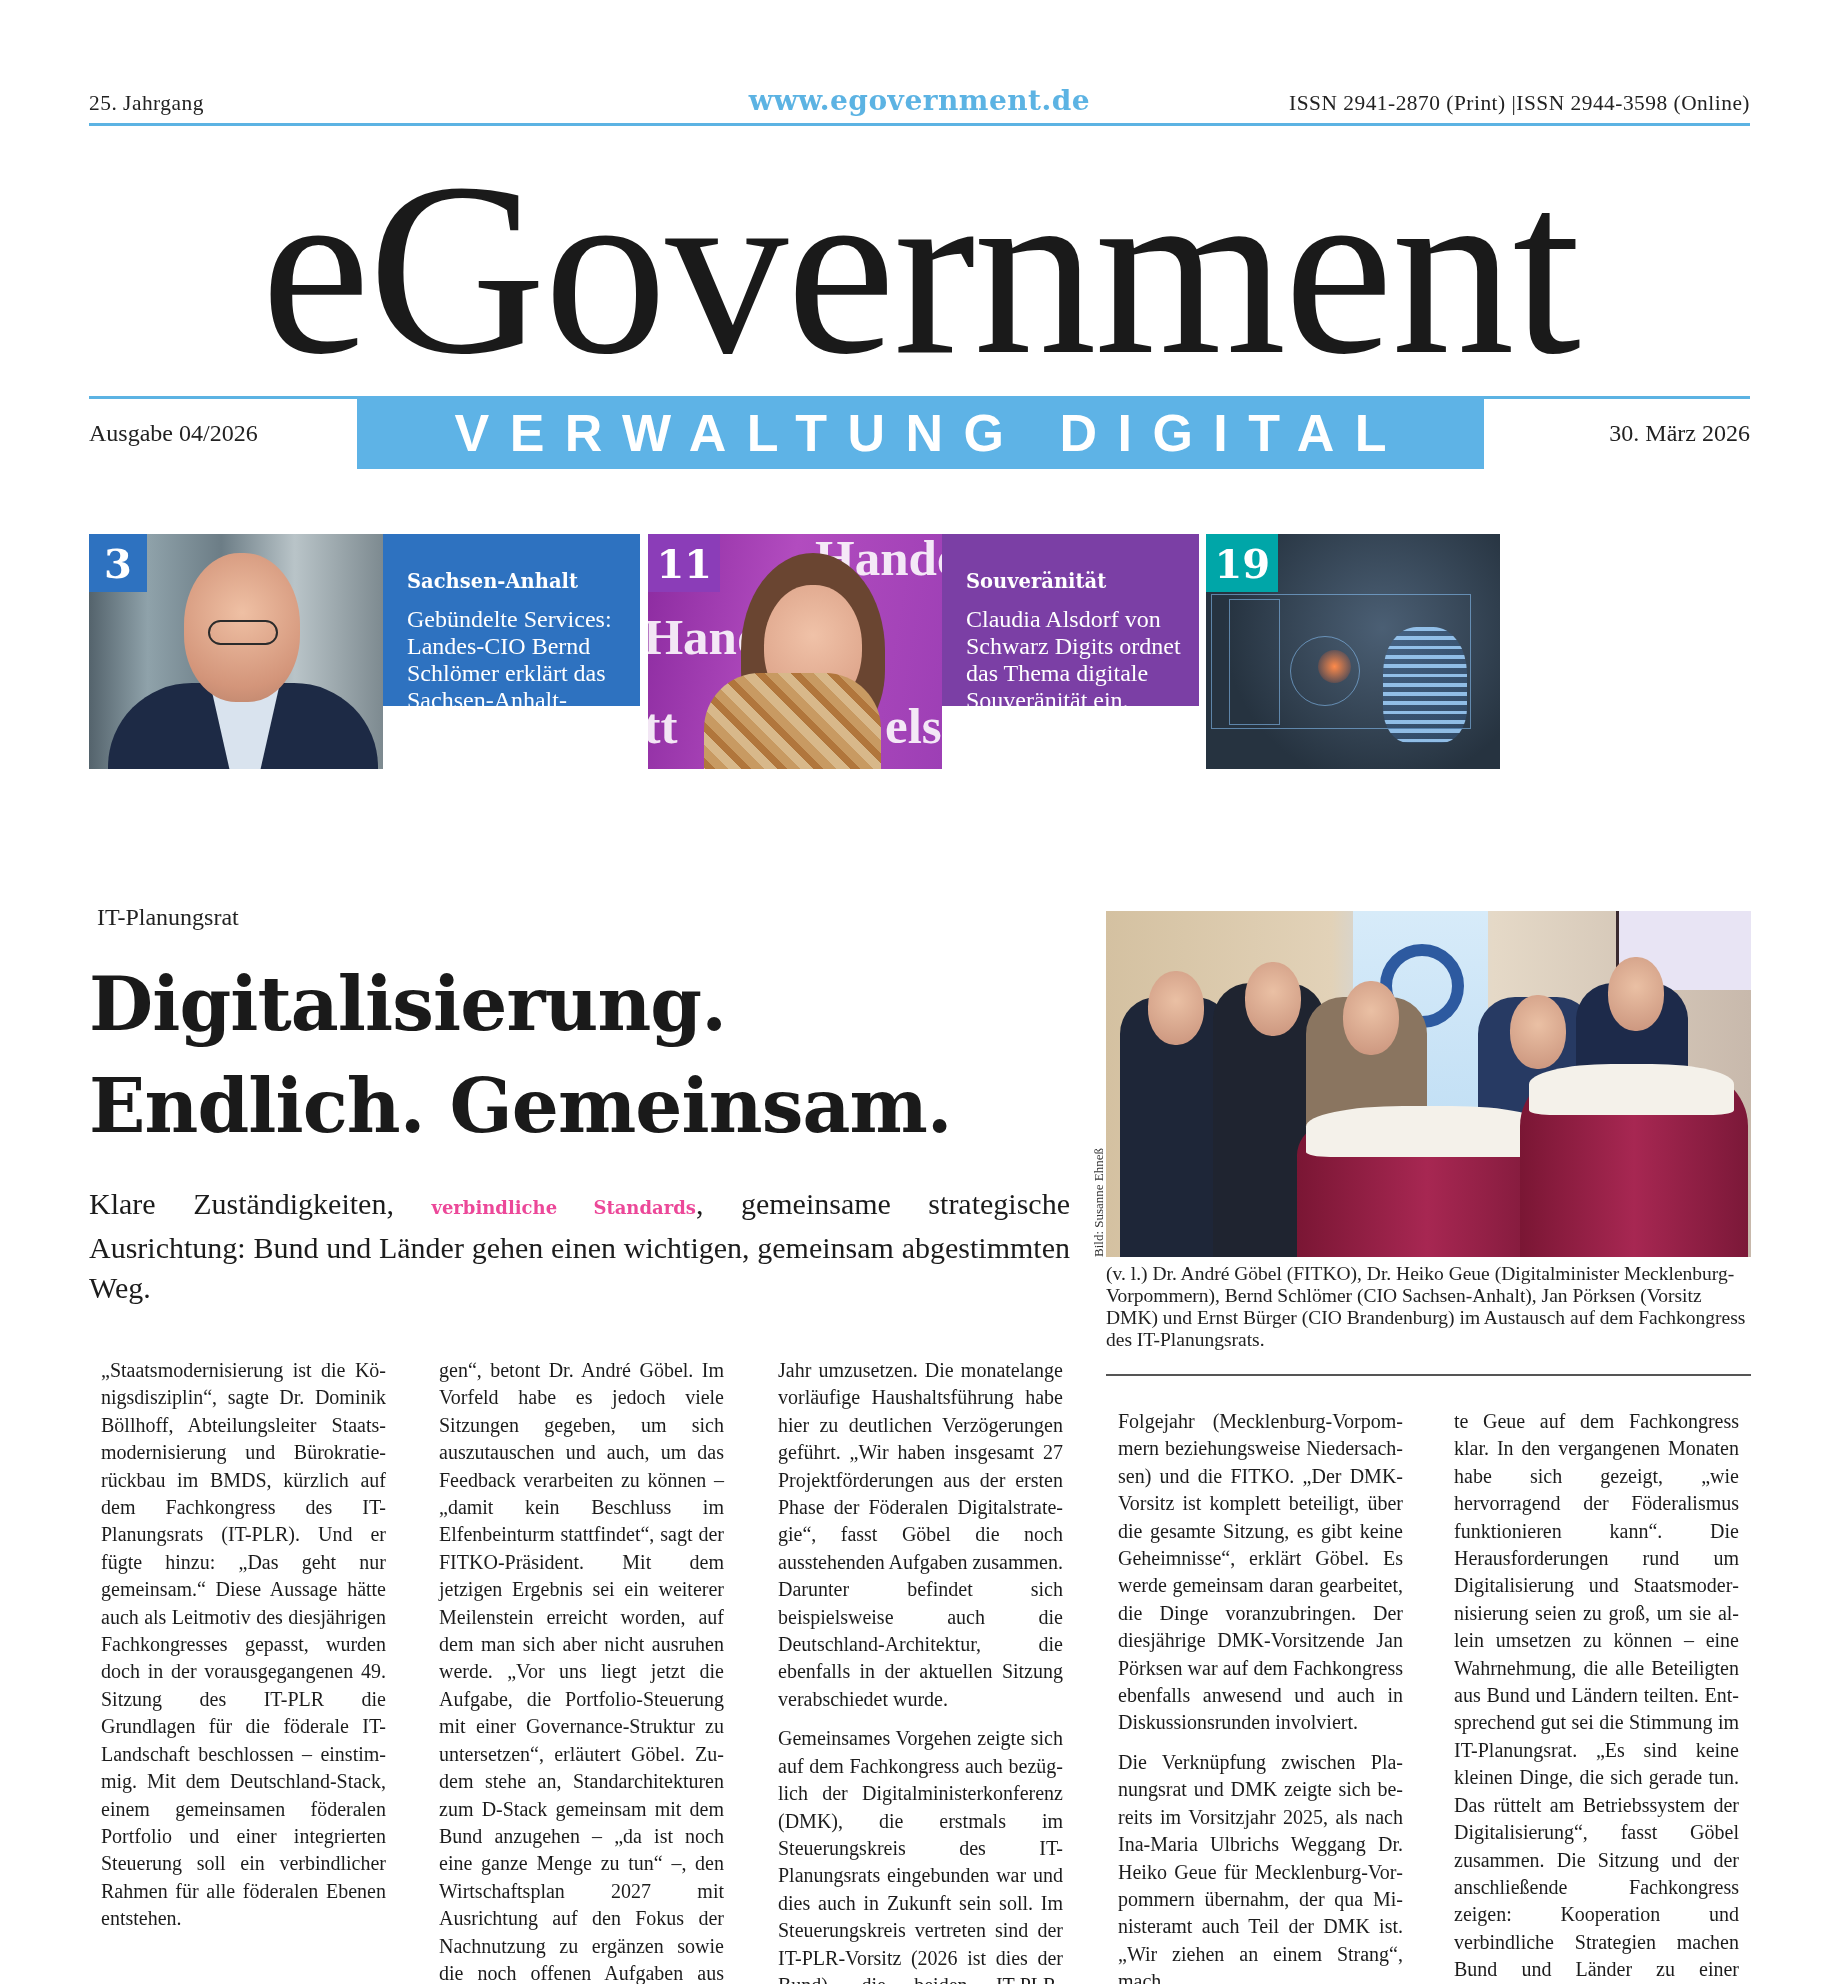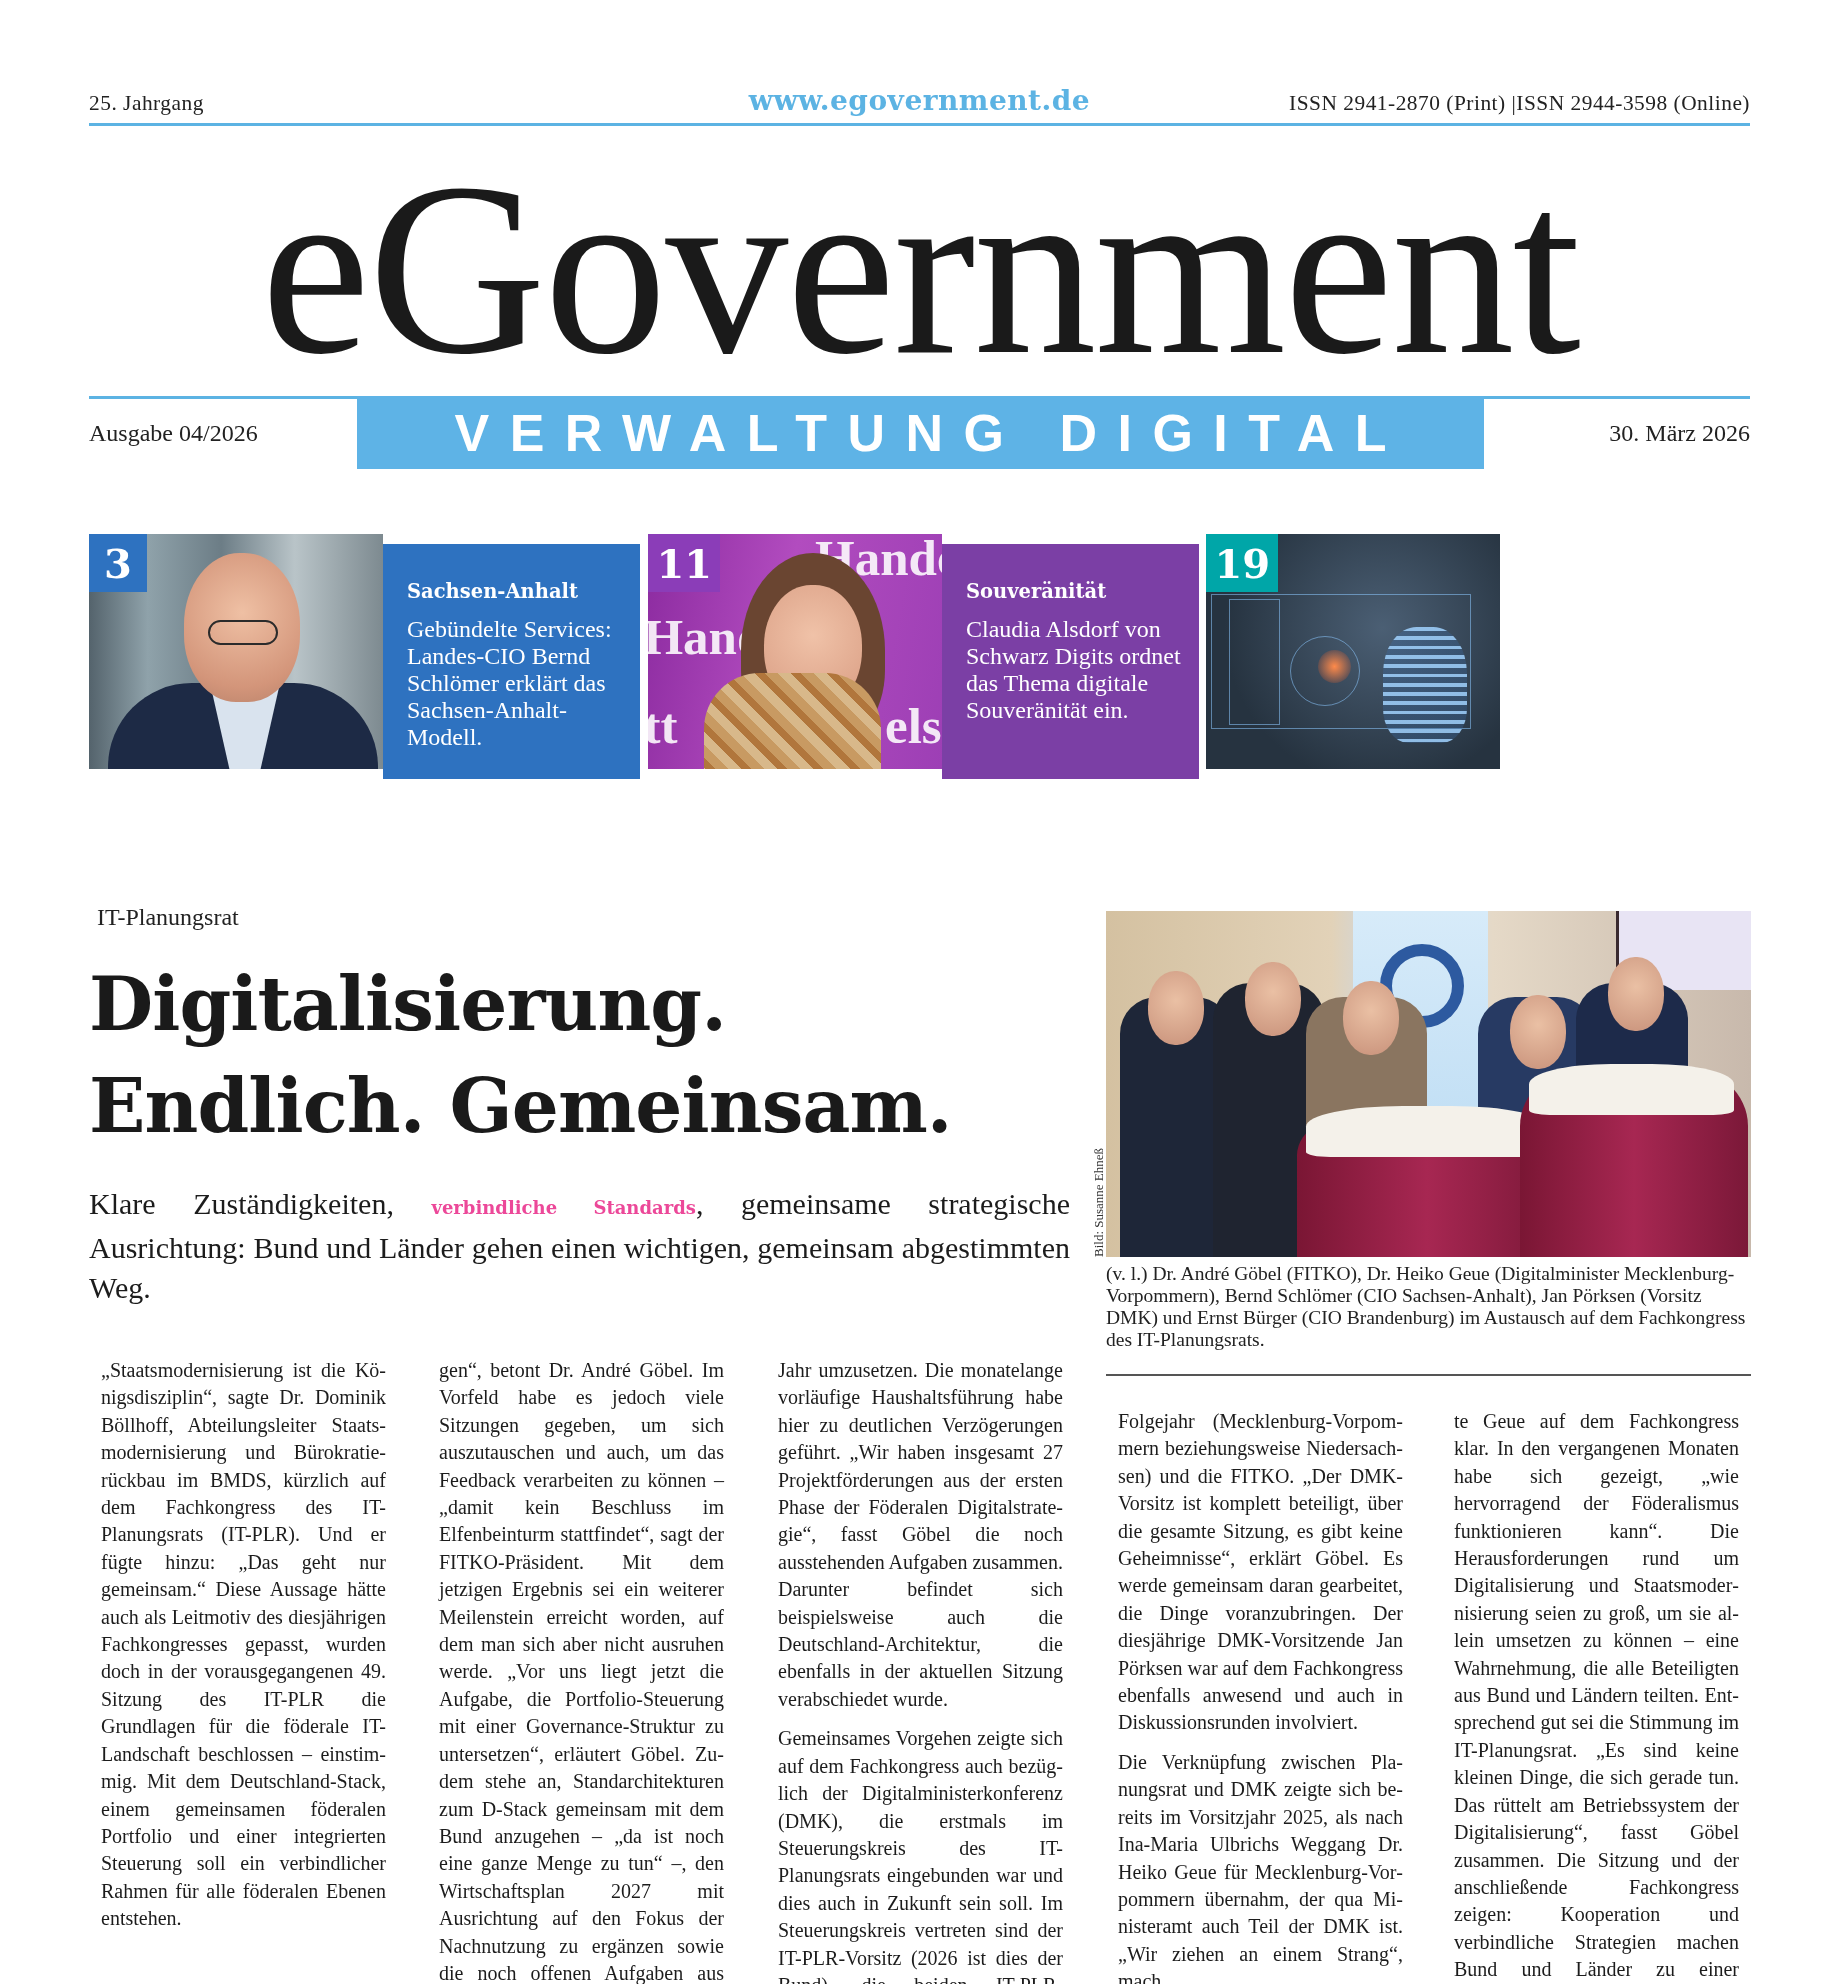--- a/index.html
+++ b/index.html
@@ -20,21 +20,21 @@
   .rule-mid { left: 89px; right: 89px; top: 396px; height: 3.3px; background: #5cb3e3; }
   .banner { left: 357px; top: 396px; width: 1127px; height: 73px; background: #5eb3e6; display: flex; align-items: center; justify-content: center; }
   .banner span { font-family: "Liberation Sans", sans-serif; font-weight: bold; font-size: 52px; color: #ffffff; letter-spacing: 20.5px; padding-left: 20.5px; }
   .issue-left, .issue-right { top: 420px; font-family: "Liberation Serif", serif; font-size: 24px; color: #222; }
   .issue-left { left: 89px; }
   .issue-right { right: 89px; }
 
   
   .teaser { top: 534px; height: 235px; display: flex; }
   .teaser .photo { position: relative; width: 294px; height: 235px; overflow: hidden; }
-  .teaser .panel { width: 257px; height: 235px; padding: 28px 14px 0 24px; color: #fff; margin-top: 10px; }
+  .teaser .panel { width: 257px; height: 172px; padding: 28px 14px 0 24px; color: #fff; }
   .teaser .num { position: absolute; left: 0; top: 0; height: 58px; min-width: 58px; padding: 0 8.4px; display: flex; align-items: center; justify-content: center; font-family: "DejaVu Serif", serif; font-weight: bold; font-size: 40px; color: #fff; }
   .teaser .kicker { font-family: "DejaVu Serif", serif; font-weight: bold; font-size: 19.5px; margin-top: 8.4px; margin-bottom: 13px; }
   .teaser .text { font-family: "Liberation Serif", serif; font-size: 24px; line-height: 27px; }
   .t1 { left: 89px; } .t1 .panel, .t1 .num { background: #2e72c0; }
   .t2 { left: 648px; } .t2 .panel { background: #7b3fa5; } .t2 .num { background: #8b3db8; }
   .t3 { left: 1206px; width: 544px; } .t3 .panel, .t3 .num { background: #00a6a8; }
   .t3 .panel { width: 251px; }
 
   
   .ph1 { background: linear-gradient(90deg, #54636c 0%, #8fa2aa 20%, #6c7d86 45%, #b9c4c8 70%, #7d8a90 100%); }

